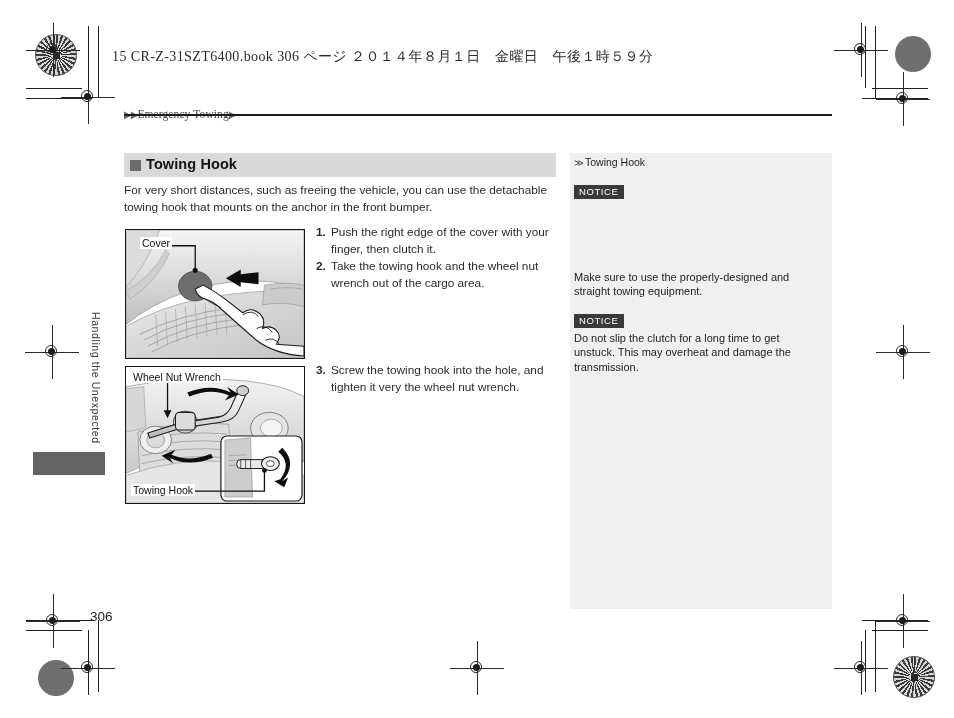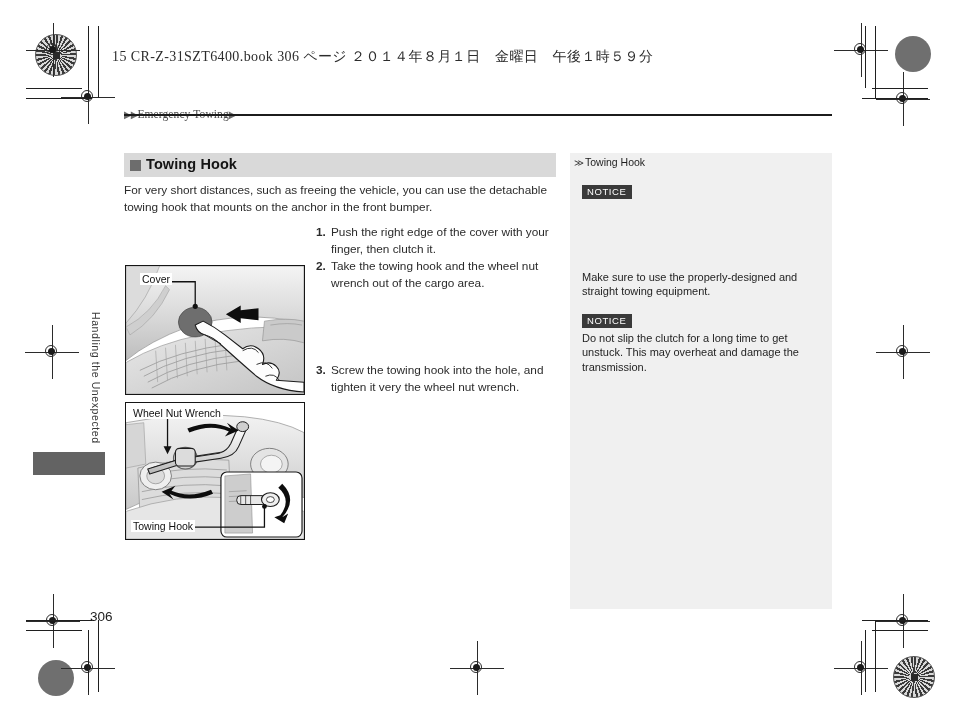--- a/index.html
+++ b/index.html
@@ -181,21 +181,20 @@
     color: #2b2b2b;
   }
 
   
   .fig {
     position: absolute;
     border: 1px solid #151515;
     box-sizing: border-box;
     overflow: hidden;
     background: #ec4899;
-    margin-top: 36px;
   }
   #fig-cover { left: 125px; top: 229px; width: 180px; height: 130px; }
   #fig-hook  { left: 125px; top: 366px; width: 180px; height: 138px; }
 
   .fig svg { display: block; width: 100%; height: 100%; }
 
   .fig-label {
     position: absolute;
     background: #ffffff;
     font-size: 10.5px;
@@ -244,21 +243,21 @@
     color: #1d1d1d;
     white-space: nowrap;
   }
   .side-head .chev {
     font-size: 9.5px;
     color: #333;
     margin-right: 1px;
   }
   .note-block {
     position: absolute;
-    left: 12px;
+    left: 4px;
     width: 242px;
   }
   #note-1 { top: 28px; }
   #note-2 { top: 117px; }
   #note-3 { top: 157px; }
   .notice-tag {
     display: inline-block;
     background: #3a3a3a;
     color: #ffffff;
     font-size: 9.5px;

